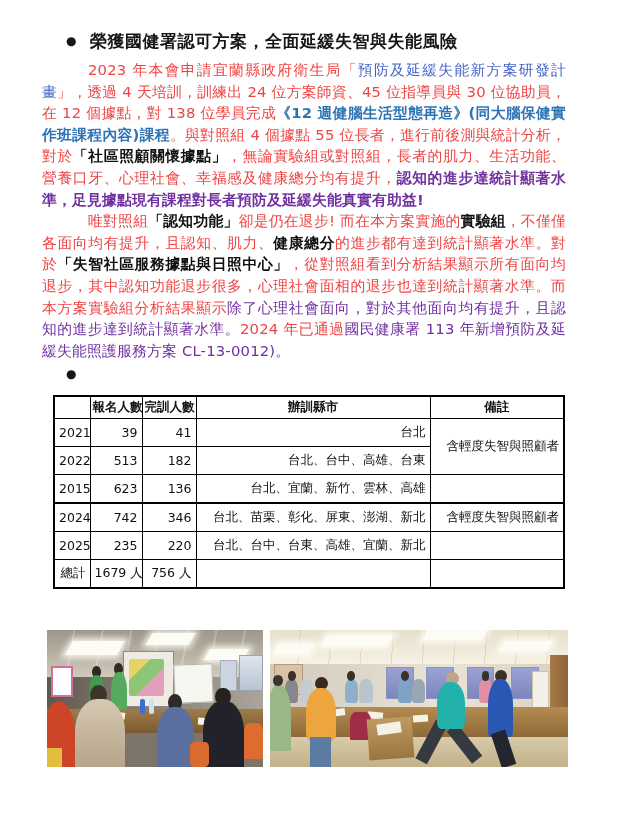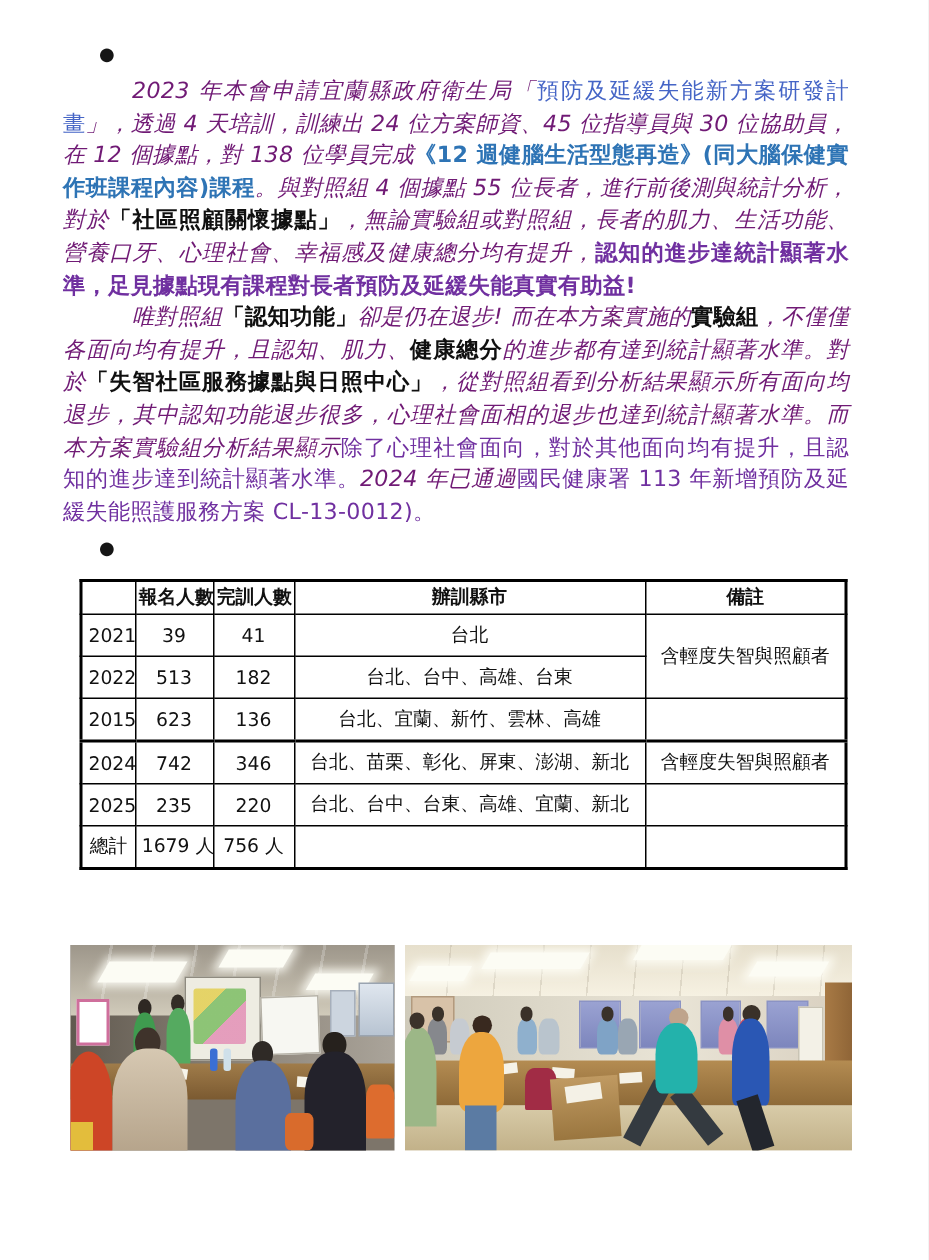--- a/index.html
+++ b/index.html
@@ -4,52 +4,53 @@
 <style>
   html,body{margin:0;padding:0;background:#e9e9e9;}
   .page{position:relative;width:619px;height:840px;background:#ffffff;margin:0 auto;
         font-family:"DejaVu Sans",sans-serif;overflow:hidden;}
   .text-block{position:absolute;left:42px;top:30px;width:524px;}
   .head1{display:flex;align-items:center;margin:0 0 6px 24px;font-size:17px;font-weight:bold;
          color:#161616;letter-spacing:.5px;}
   .head1 .bullet{font-size:12px;margin-right:13px;transform:translateY(-1px);}
   .para{margin:0;font-size:14.8px;line-height:21.6px;text-indent:46px;text-align:justify;
         color:#1f1f1f;letter-spacing:.2px;}
-  .run-plain{color:#701a75;font-style:italic;}
+  .run-plain{color:#ef4444;}
   .run-bold{color:#101010;font-weight:bold;}
   .run-blue1{color:#4565c6;}
   .run-blueB{color:#2e74b5;font-weight:bold;}
   .run-purple{color:#7030a0;}
   .run-purpleB{color:#7030a0;font-weight:bold;}
   .head2{display:flex;align-items:center;margin:7px 0 13px 24px;font-size:15.5px;
          font-weight:bold;color:#161616;letter-spacing:.3px;}
   .head2 .bullet{font-size:12px;margin-right:13px;transform:translateY(-1px);}
   table.stats{border-collapse:collapse;table-layout:fixed;width:510px;margin-left:11px;
               font-size:12.5px;color:#111;border:2px solid #000;}
   table.stats th,table.stats td{border:1px solid #000;padding:1px 4px;vertical-align:middle;
               overflow:hidden;white-space:nowrap;}
   table.stats thead th{font-weight:bold;text-align:center;height:19px;padding:1px 2px;}
-  table.stats tbody td{height:25px;text-align:center;}
+  table.stats tbody td{height:25px;text-align:right;}
   table.stats tr.thick-top td{border-top:2.5px solid #000;}
   .photos{position:absolute;left:47px;top:630px;display:flex;gap:7px;}
   .photo{position:relative;overflow:hidden;background:#7d756a;}
   .photo-left{width:216px;height:137px;}
   .photo-right{width:298px;height:137px;background:#e7e1d2;}
   .ph{position:absolute;}
   .lightbar{background:#fcfcf4;box-shadow:0 0 6px 3px rgba(255,255,248,.85);transform:skewX(-30deg);}
 </style>
 </head>
 <body>
 
 <div class="page">
 
   <div class="text-block">
 
     <h1 class="head1">
       <span class="bullet">●</span>
+      <span>榮獲國健署認可方案，全面延緩失智與失能風險</span>
     </h1>
 
     <div>
         <p class="para"><span class="run-plain">2023 年本會申請宜蘭縣政府衛生局「</span><span class="run-blue1">預防及延緩失能新方案研發計畫</span><span class="run-plain">」，透過 4 天培訓，訓練出 24 位方案師資、45 位指導員與 30 位協助員，在 12 個據點，對 138 位學員完成</span><span class="run-blueB">《12 週健腦生活型態再造》(同大腦保健實作班課程內容)課程</span><span class="run-plain">。與對照組 4 個據點 55 位長者，進行前後測與統計分析，對於</span><span class="run-bold">「社區照顧關懷據點」</span><span class="run-plain">，無論實驗組或對照組，長者的肌力、生活功能、營養口牙、心理社會、幸福感及健康總分均有提升，</span><span class="run-purpleB">認知的進步達統計顯著水準，足見據點現有課程對長者預防及延緩失能真實有助益!</span></p>
         <p class="para"><span class="run-plain">唯對照組</span><span class="run-bold">「認知功能」</span><span class="run-plain">卻是仍在退步! 而在本方案實施的</span><span class="run-bold">實驗組</span><span class="run-plain">，不僅僅各面向均有提升，且認知、肌力、</span><span class="run-bold">健康總分</span><span class="run-plain">的進步都有達到統計顯著水準。對於</span><span class="run-bold">「失智社區服務據點與日照中心」</span><span class="run-plain">，從對照組看到分析結果顯示所有面向均退步，其中認知功能退步很多，心理社會面相的退步也達到統計顯著水準。而本方案實驗組分析結果顯示</span><span class="run-purple">除了心理社會面向，對於其他面向均有提升，且認知的進步達到統計顯著水準。</span><span class="run-plain">2024 年已通過</span><span class="run-purple">國民健康署 113 年新增預防及延緩失能照護服務方案 CL-13-0012)。</span></p>
       </div>
 
     <h2 class="head2">
       <span class="bullet">●</span>
     </h2>

